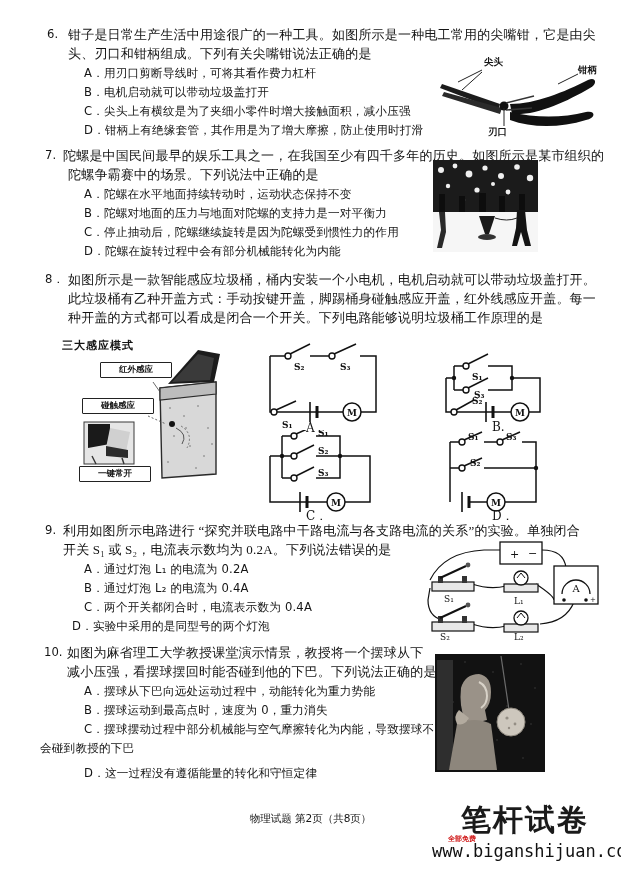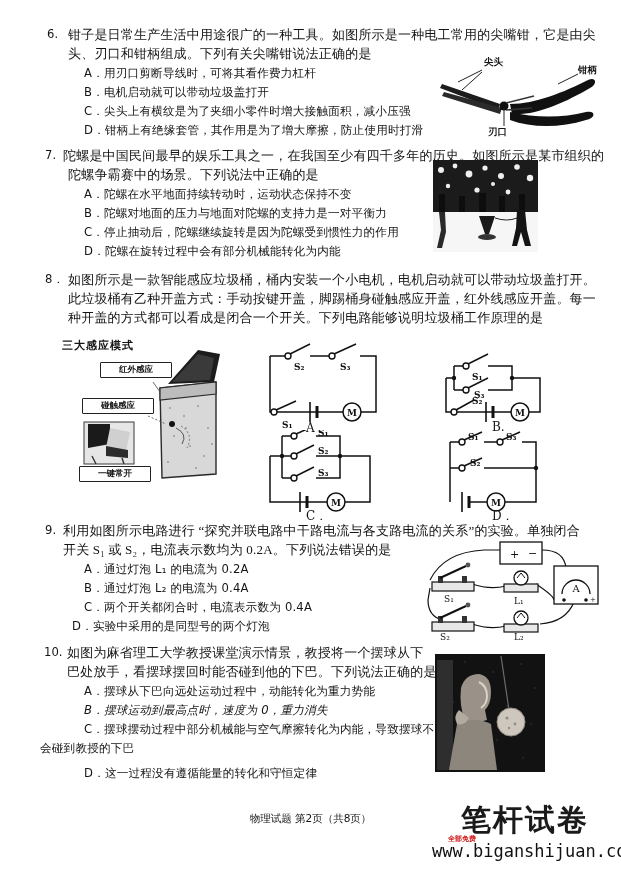--- a/index.html
+++ b/index.html
@@ -353,23 +353,23 @@
 
       <text x="30" y="62" font-size="9" font-family="DejaVu Serif, serif" fill="#111">S₁</text>
       <text x="100" y="64" font-size="9" font-family="DejaVu Serif, serif" fill="#111">L₁</text>
       <text x="26" y="100" font-size="9" font-family="DejaVu Serif, serif" fill="#111">S₂</text>
       <text x="100" y="100" font-size="9" font-family="DejaVu Serif, serif" fill="#111">L₂</text>
     </svg>
   </div>
 
   <div class="qnum" style="left:44px;top:643px;">10.</div>
   <div class="q" style="left:67px;top:643px;">如图为麻省理工大学教授课堂演示情景，教授将一个摆球从下</div>
-  <div class="q" style="left:67px;top:662px;">巴处放手，看摆球摆回时能否碰到他的下巴。下列说法正确的是</div>
+  <div class="q" style="left:67px;top:662px;">减小压强，看摆球摆回时能否碰到他的下巴。下列说法正确的是</div>
   <div class="opt" style="left:84px;top:682px;">A．摆球从下巴向远处运动过程中，动能转化为重力势能</div>
-  <div class="opt" style="left:84px;top:701px;font-style:italic;">B．摆球运动到最高点时，速度为 0，重力消失</div>
+  <div class="opt" style="left:84px;top:701px;">B．摆球运动到最高点时，速度为 0，重力消失</div>
   <div class="opt" style="left:84px;top:720px;">C．摆球摆动过程中部分机械能与空气摩擦转化为内能，导致摆球不</div>
   <div class="opt" style="left:40px;top:739px;">会碰到教授的下巴</div>
   <div class="opt" style="left:84px;top:764px;">D．这一过程没有遵循能量的转化和守恒定律</div>
 
   <div class="photo" style="left:435px;top:654px;width:110px;height:118px;background:#111;">
     <svg width="110" height="118" viewBox="0 0 110 118" style="position:absolute;left:0;top:0;">
       <rect width="110" height="118" fill="#121212"></rect>
 
       <g fill="#3a3a3a" opacity=".6">
         <circle cx="10" cy="14" r="1"></circle>

